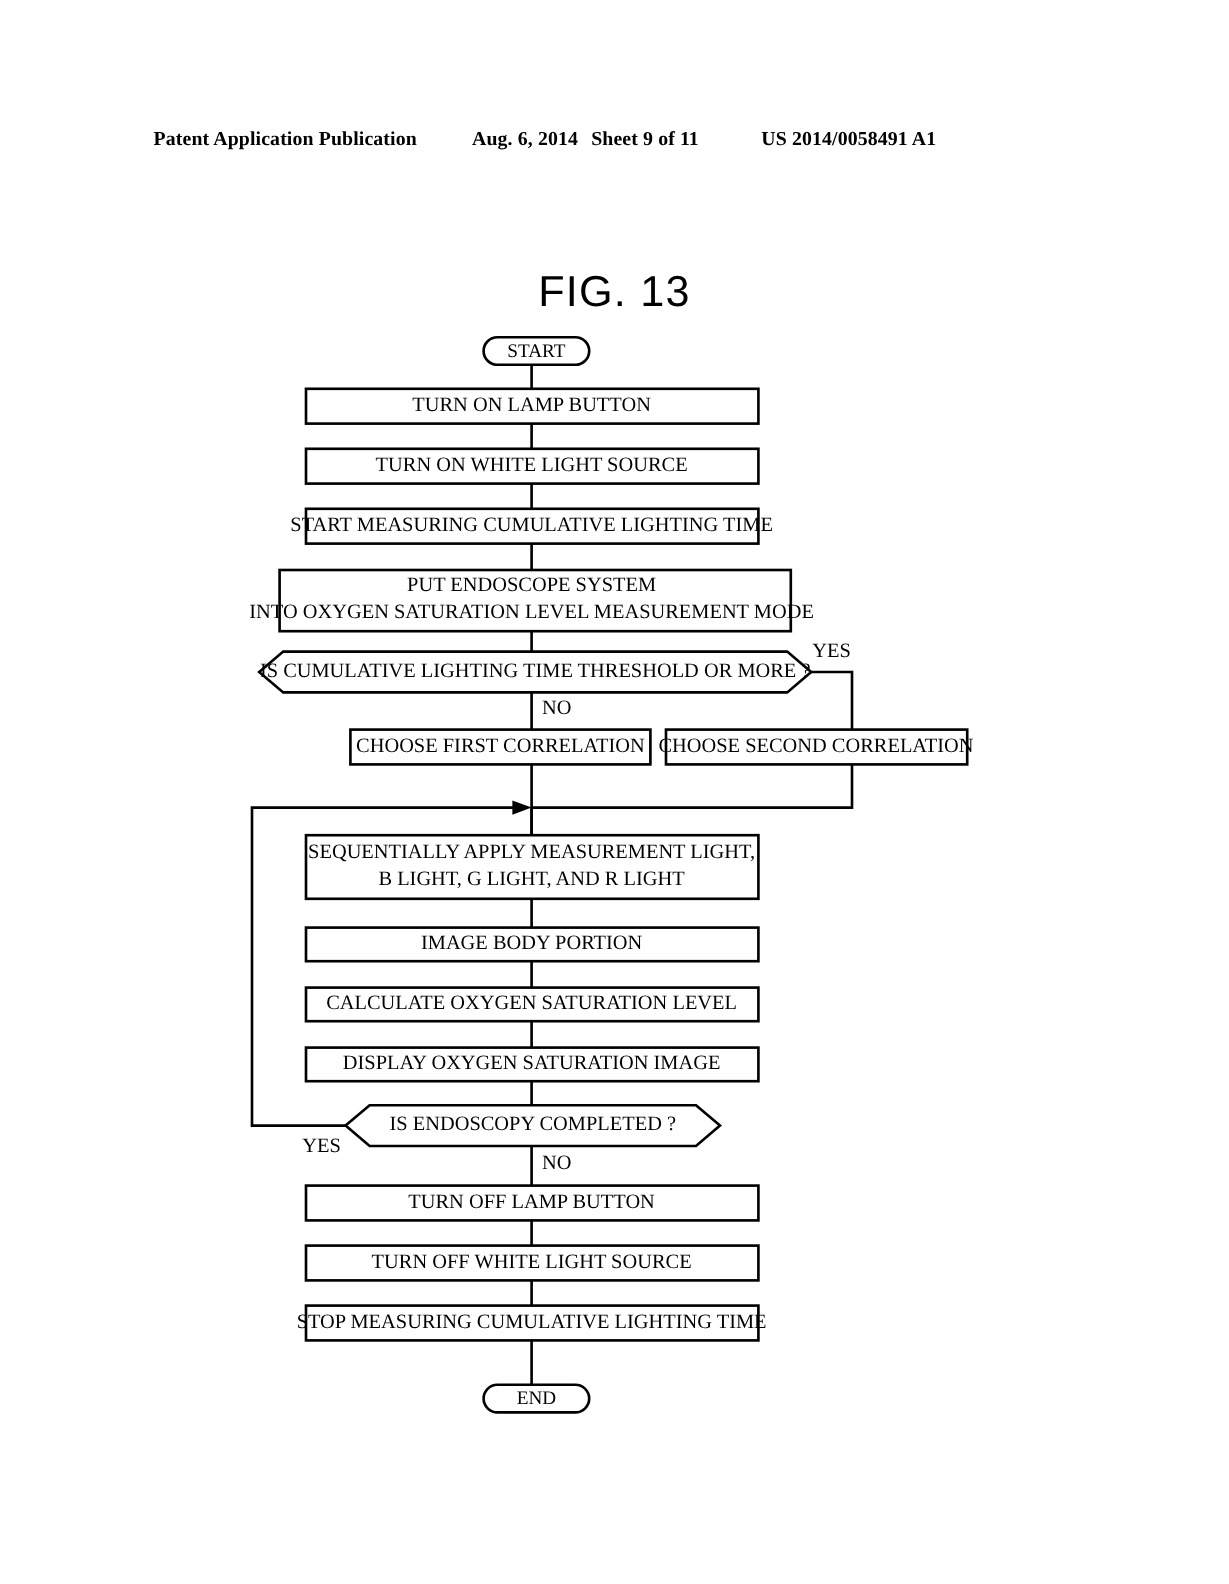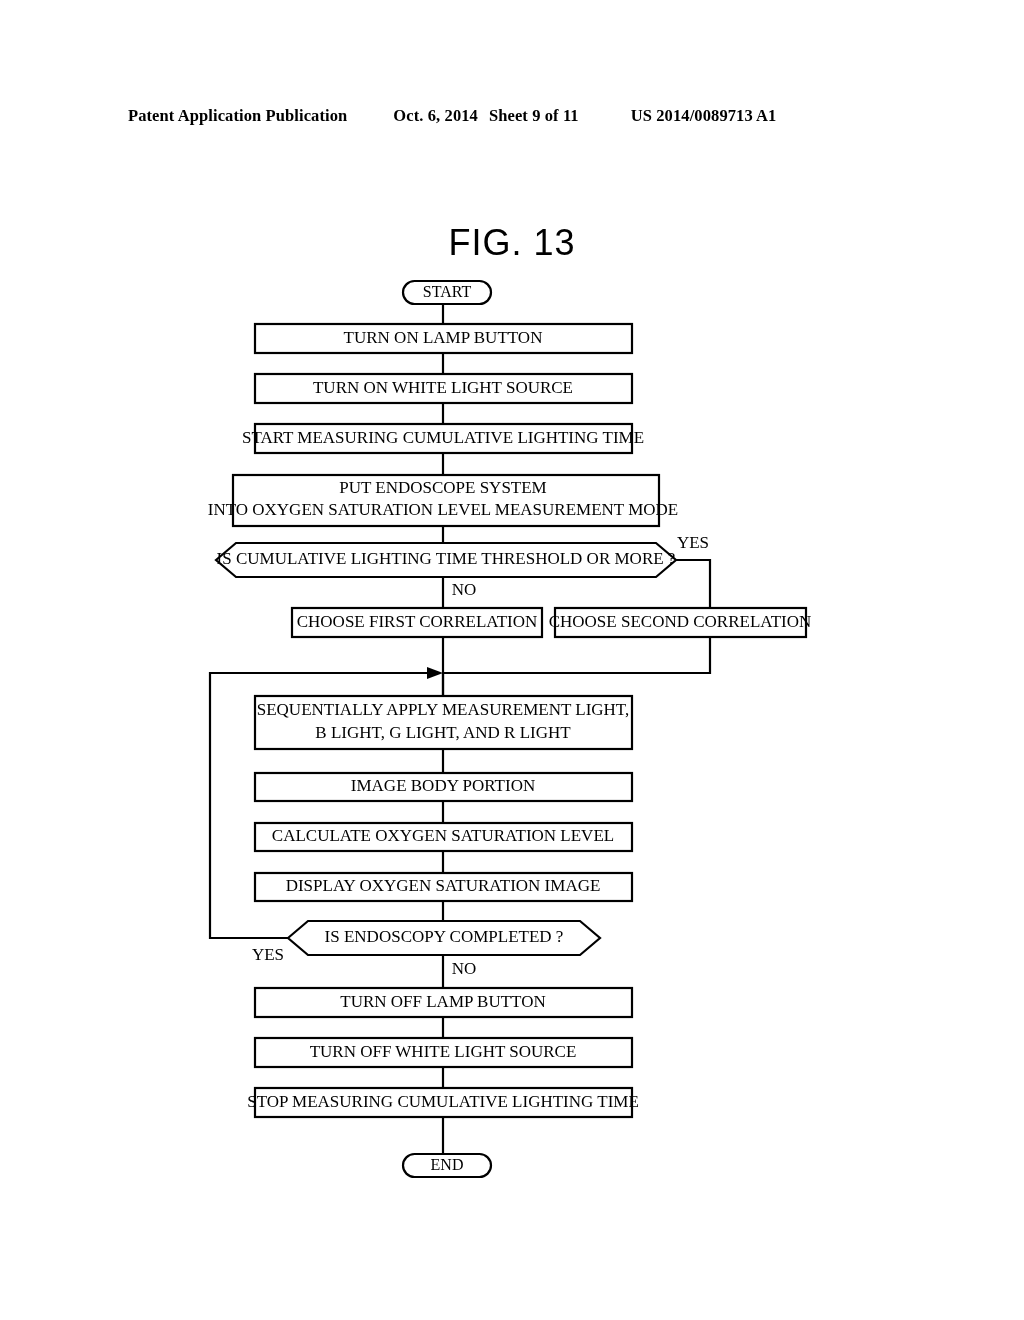--- a/index.html
+++ b/index.html
@@ -102,23 +102,23 @@
   }
   .arrow-head { fill: #000000; }
 </style>
 </head>
 <body>
 
 <div id="page">
 
   <div class="pat-header">
     <span class="hdr-pub">Patent Application Publication</span>
-    <span class="hdr-date">Oct. 6, 2014</span>
+    <span class="hdr-date">Aug. 6, 2014</span>
     <span class="hdr-sheet">Sheet 9 of 11</span>
-    <span class="hdr-num">US 2014/0089713 A1</span>
+    <span class="hdr-num">US 2014/0058491 A1</span>
   </div>
 
   <div class="fig-title">FIG. 13</div>
 
   <svg id="flow" viewBox="0 0 1024 1320">
 
     <g>
 
       <path class="conn" d="M443,283 L443,304"></path>
 

